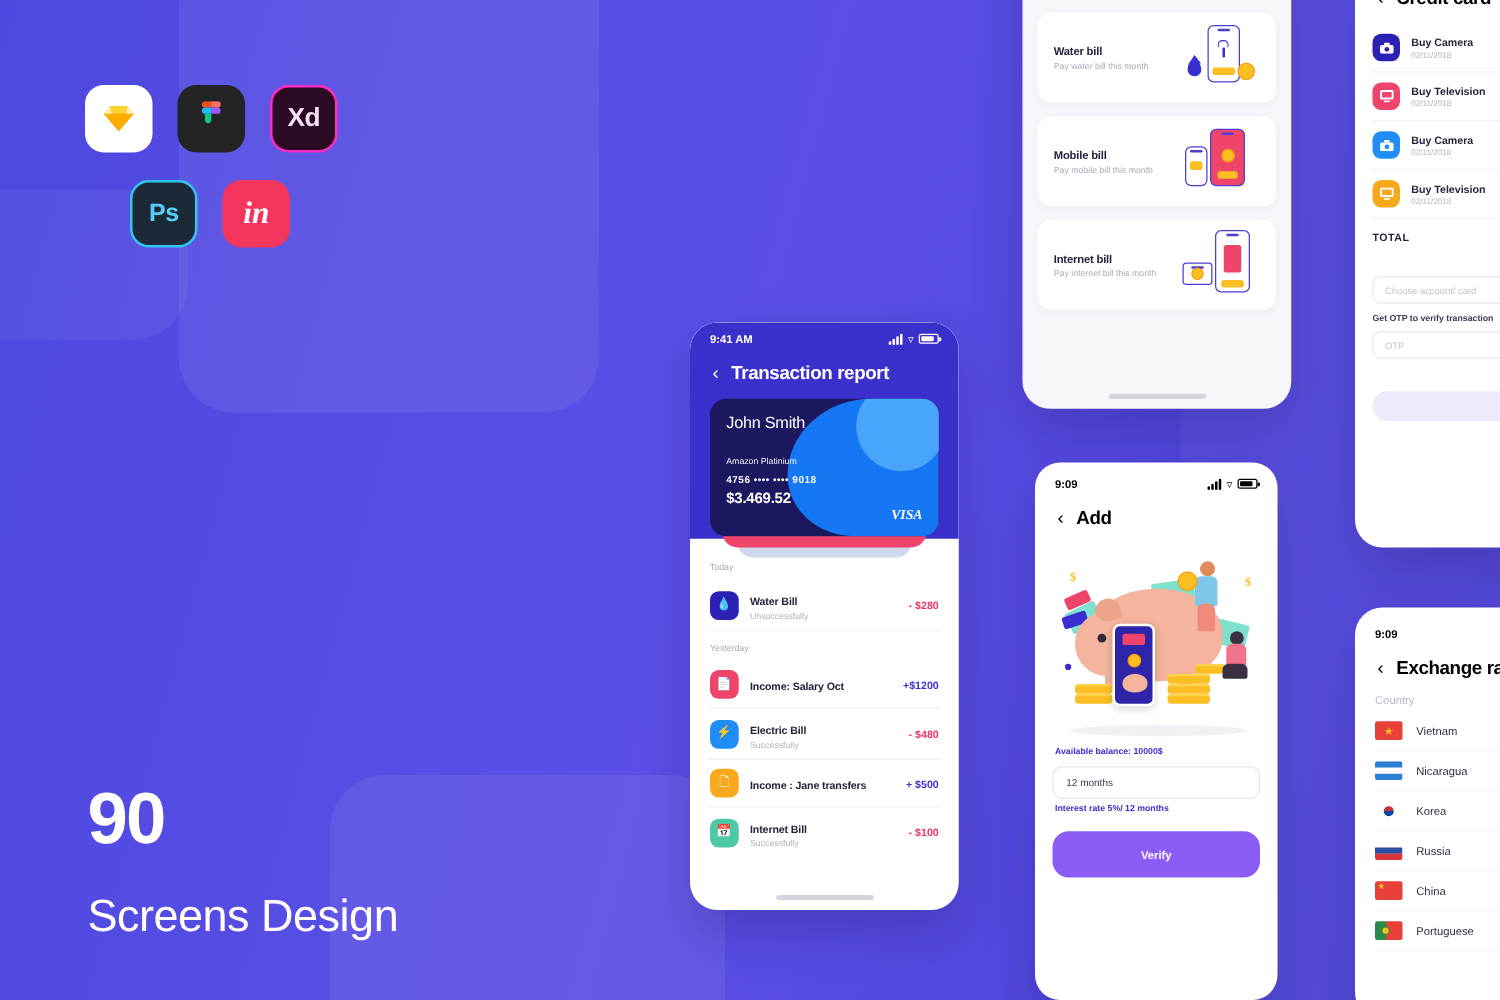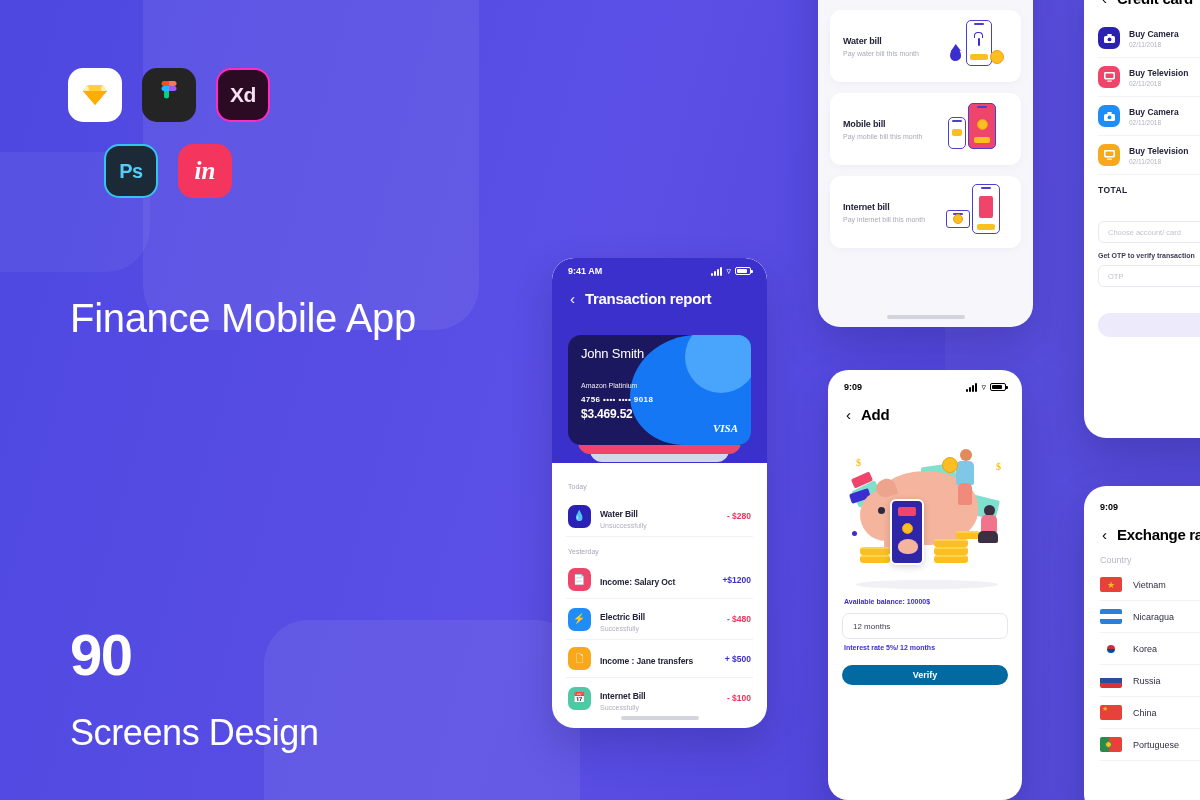--- a/index.html
+++ b/index.html
@@ -101,21 +101,21 @@
   }
 
   
   #phone-transaction {
     left: 552px; top: 258px; width: 215px; height: 470px;
     border-radius: 22px;
   }
   .tx-head { background: #3c30cc; color: #fff; padding-bottom: 2px; border-radius: 22px 22px 0 0; }
 
   .credit-card {
-    position: relative; margin: 16px 16px; height: 110px;
+    position: relative; margin: 0 16px; height: 110px;
     border-radius: 13px; overflow: hidden;
     background: #1c1860;
   }
   .cc-blue {
     position: absolute; right: 0; top: 0; bottom: 0; width: 66%;
     background: #1677f5;
     border-radius: 78% 0 0 62%;
   }
   .cc-circ {
     position: absolute; right: -6px; top: -14px; width: 72px; height: 72px;
@@ -218,21 +218,21 @@
   }
   .art-shadow { position: absolute; left: 18px; bottom: 4px; width: 142px; height: 9px; background: #f0f0f5; border-radius: 50%; }
 
   .field {
     margin: 0 14px 0; height: 26px; border: 1px solid #e6e6ef; border-radius: 7px;
     display: flex; align-items: center; padding: 0 10px;
     font-size: 8px; color: #3c3c55; background: #fff;
   }
   .field-note { margin: 5px 16px 8px; font-size: 7px; font-weight: 700; color: #3a2ed0; }
   .verify-btn {
-    margin: 14px 14px 0; height: 20px; border-radius: 13px; background: #0369a1;
+    margin: 14px 14px 0; height: 37px; border-radius: 13px; background: #8b5cf6;
     color: #fff; font-size: 9px; font-weight: 700;
     display: flex; align-items: center; justify-content: center;
   }
 
   
   #phone-creditcard {
     left: 1084px; top: -26px; width: 160px; height: 464px;
     border-radius: 22px; background: #fff;
   }
   .cc-list { padding: 0 14px; }
@@ -324,21 +324,20 @@
 
   <div class="icon-row icon-row-2">
     <div class="app-icon ic-ps">
       <span class="ps-text">Ps</span>
     </div>
     <div class="app-icon ic-invision">
       <span class="in-text">in</span>
     </div>
   </div>
 
-  <div class="hero-sub">Finance Mobile App</div>
   <div class="hero-count">90</div>
   <div class="hero-count-label">Screens Design</div>
 </div>
 
 <div class="phone" id="phone-transaction">
   <div class="tx-head">
     <div class="statusbar">
       <span class="sb-time">9:41 AM</span>
       <span class="sb-icons">
         <span class="sig">

